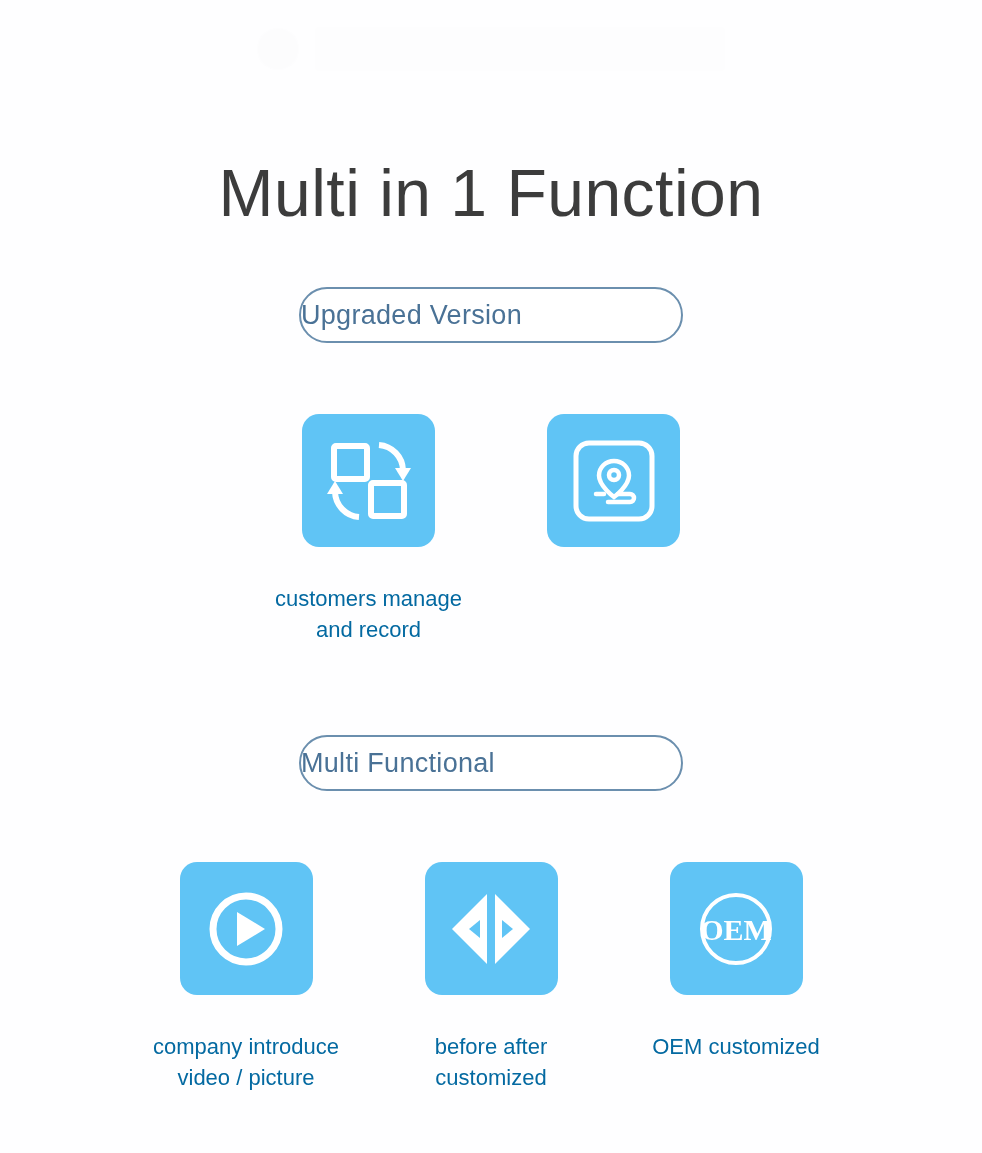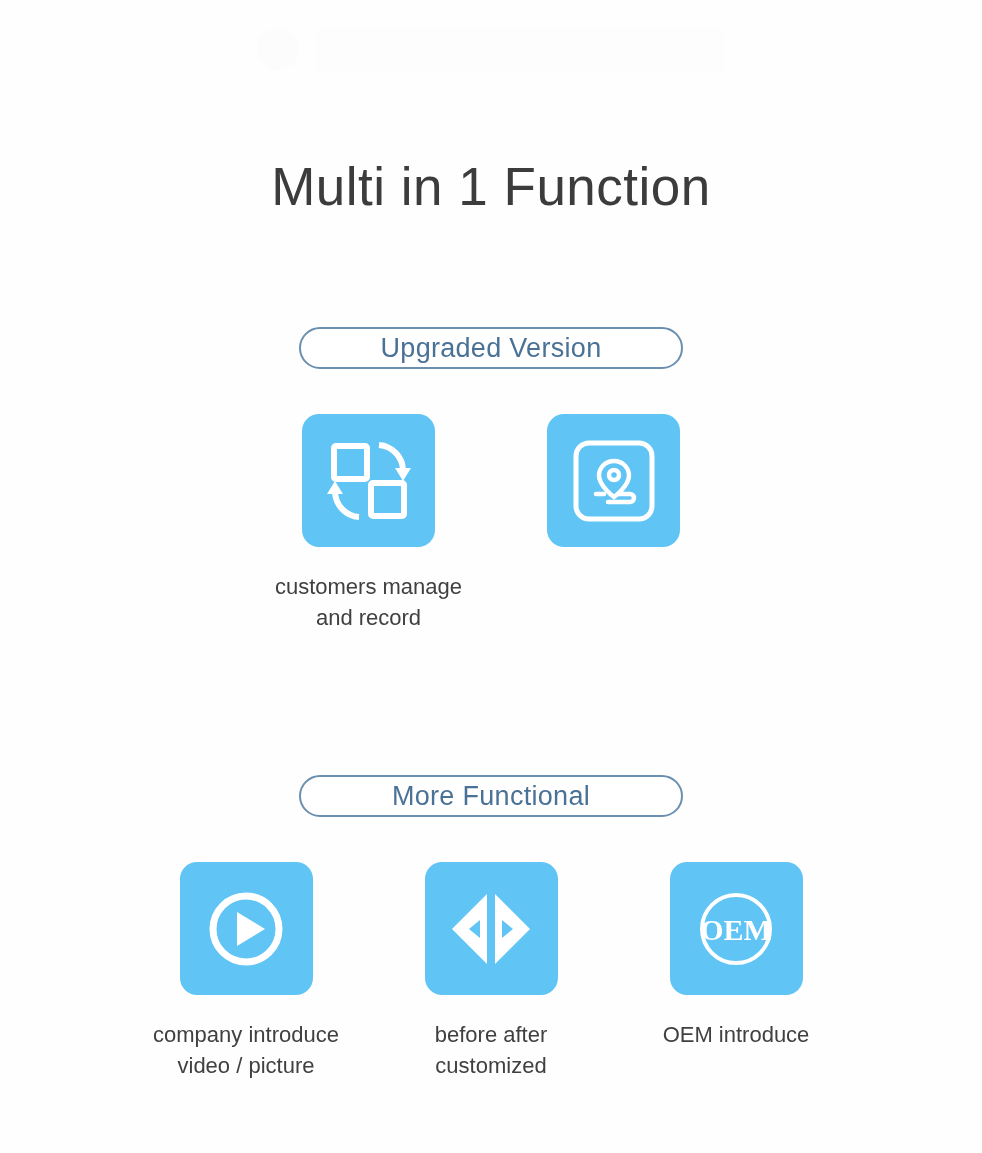--- a/index.html
+++ b/index.html
@@ -50,42 +50,41 @@
     user-select: none;
   }
 
   
   .page-title {
     position: absolute;
     top: 160px;
     left: 0;
     width: 982px;
     text-align: center;
-    font-size: 53px;
+    font-size: 66px;
     font-weight: 400;
     color: #3c3c3c;
     letter-spacing: 0.5px;
     line-height: 1;
   }
 
   
   .pill {
     position: absolute;
     left: 50%;
     transform: translateX(-50%);
     width: 384px;
-    height: 42px;
+    height: 56px;
     box-sizing: border-box;
     border: 2px solid #6b8fae;
     border-radius: 29px;
     background: #ffffff;
     display: flex;
     align-items: center;
-    justify-content: center;
-    margin-top: 40px;
+    justify-content: flex-start;
   }
   .pill-label {
     font-size: 27px;
     color: #4b7falign;
     color: #4a7296;
     letter-spacing: 0.3px;
     white-space: nowrap;
   }
   .pill-upgraded { top: 287px; }
   .pill-more     { top: 735px; }
@@ -113,25 +112,25 @@
     height: 133px;
     border-radius: 17px;
     background: #60c4f5;
     display: flex;
     align-items: center;
     justify-content: center;
   }
   .tile svg { display: block; }
 
   .caption {
-    margin-top: 24px;
+    margin-top: 36px;
     text-align: center;
     font-size: 22px;
     line-height: 31px;
-    color: #404040;
+    color: #0369a1;
     white-space: pre-line;
   }
 </style>
 </head>
 <body>
 
 <div class="watermark">
   <div class="watermark-badge"></div>
   <div class="watermark-bar">
     <div class="watermark-text"></div>
@@ -170,21 +169,21 @@
         <circle cx="42" cy="36" r="5" fill="none" stroke="#ffffff" stroke-width="4.5"></circle>
         <path d="M24 55 h8" fill="none" stroke="#ffffff" stroke-width="4.5" stroke-linecap="round"></path>
         <path d="M46 55 h12 a4 4 0 0 1 0 8 h-22" fill="none" stroke="#ffffff" stroke-width="4.5" stroke-linecap="round"></path>
       </svg>
     </div>
   </div>
 
 </div>
 
 <div class="pill pill-more">
-  <span class="pill-label">More Functional</span>
+  <span class="pill-label">Multi Functional</span>
 </div>
 
 <div class="feature-row row-two">
 
   <div class="feature">
     <div class="tile">
       <svg width="86" height="86" viewBox="0 0 86 86">
         <circle cx="43" cy="43" r="33" fill="none" stroke="#ffffff" stroke-width="7"></circle>
         <path d="M34 26 L62 43 L34 60 Z" fill="#ffffff"></path>
       </svg>
@@ -207,16 +206,16 @@
 customized</div>
   </div>
 
   <div class="feature">
     <div class="tile">
       <svg width="86" height="86" viewBox="0 0 86 86">
         <circle cx="43" cy="43" r="34" fill="none" stroke="#ffffff" stroke-width="4"></circle>
         <text x="43" y="54" text-anchor="middle" font-family="'Liberation Serif', serif" font-size="30" font-weight="700" fill="#ffffff">OEM</text>
       </svg>
     </div>
-    <div class="caption">OEM introduce</div>
+    <div class="caption">OEM customized</div>
   </div>
 
 </div>
 
 </body></html>

